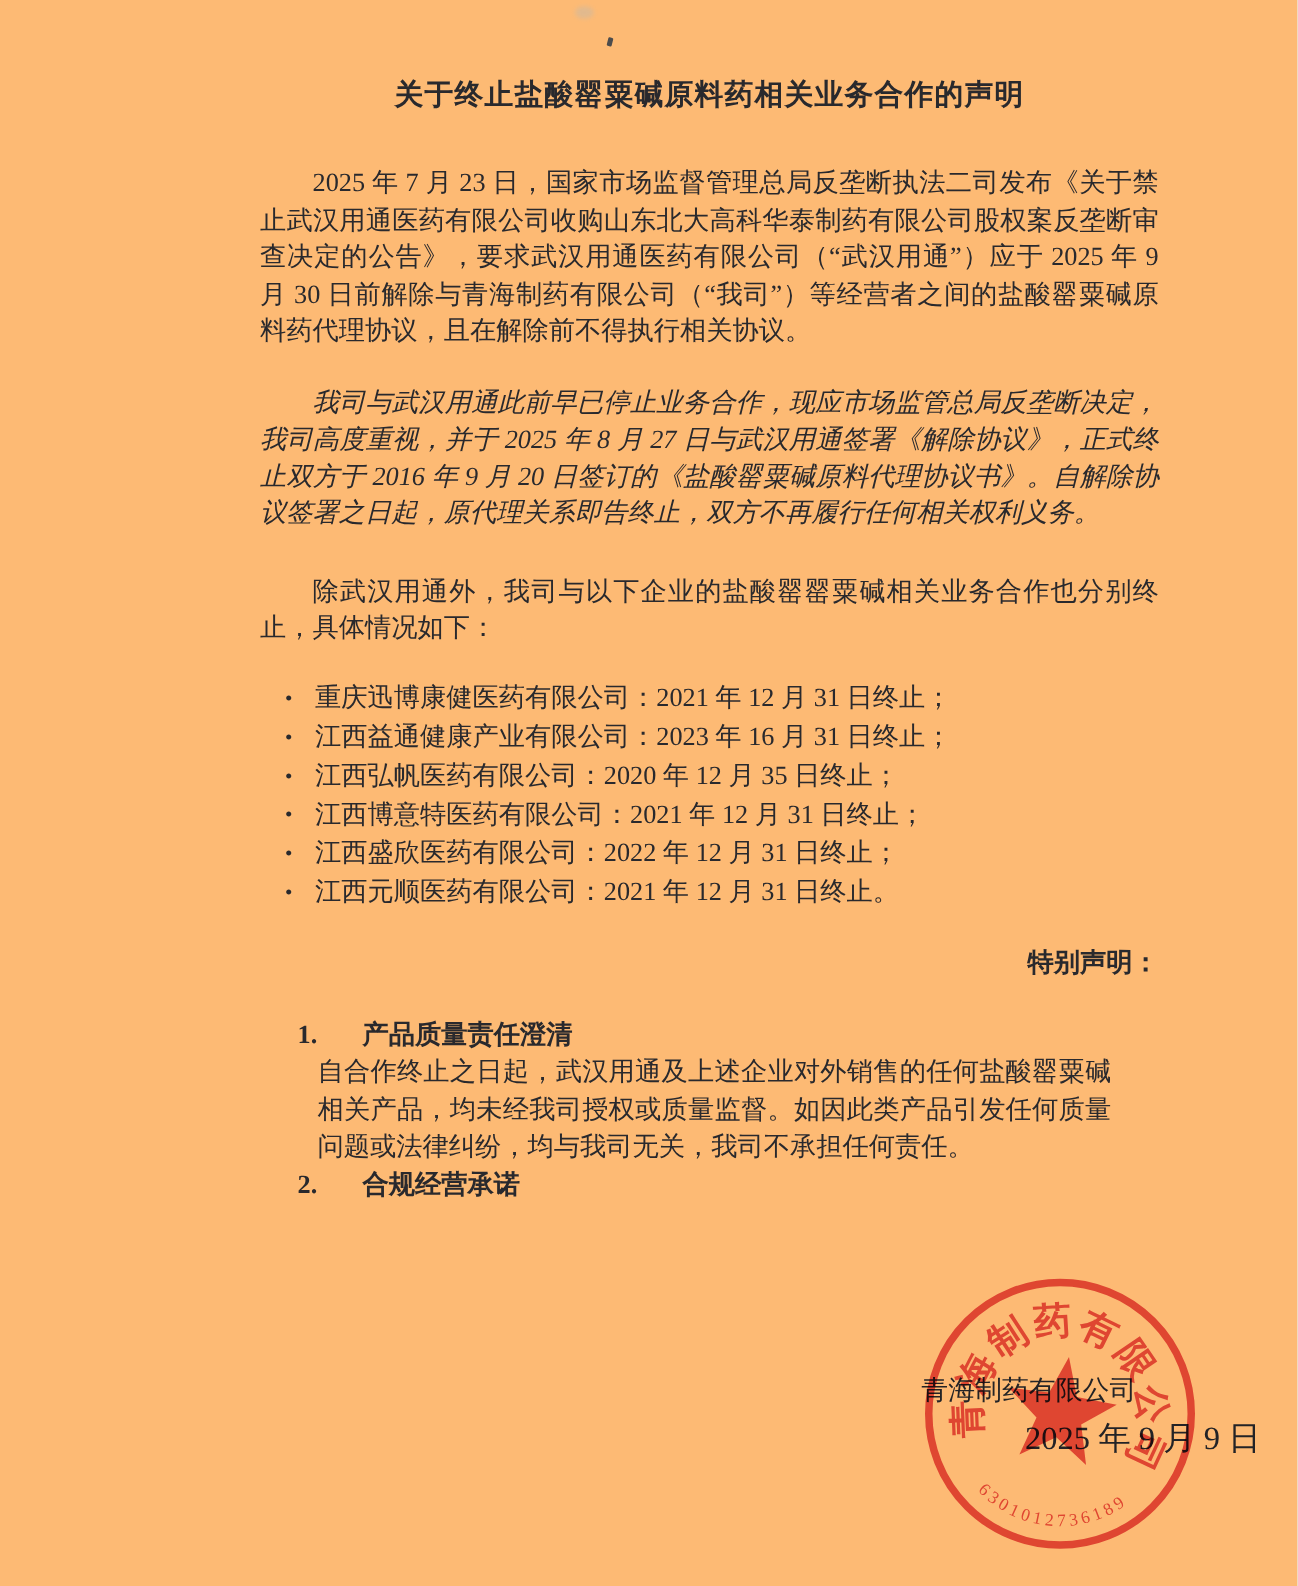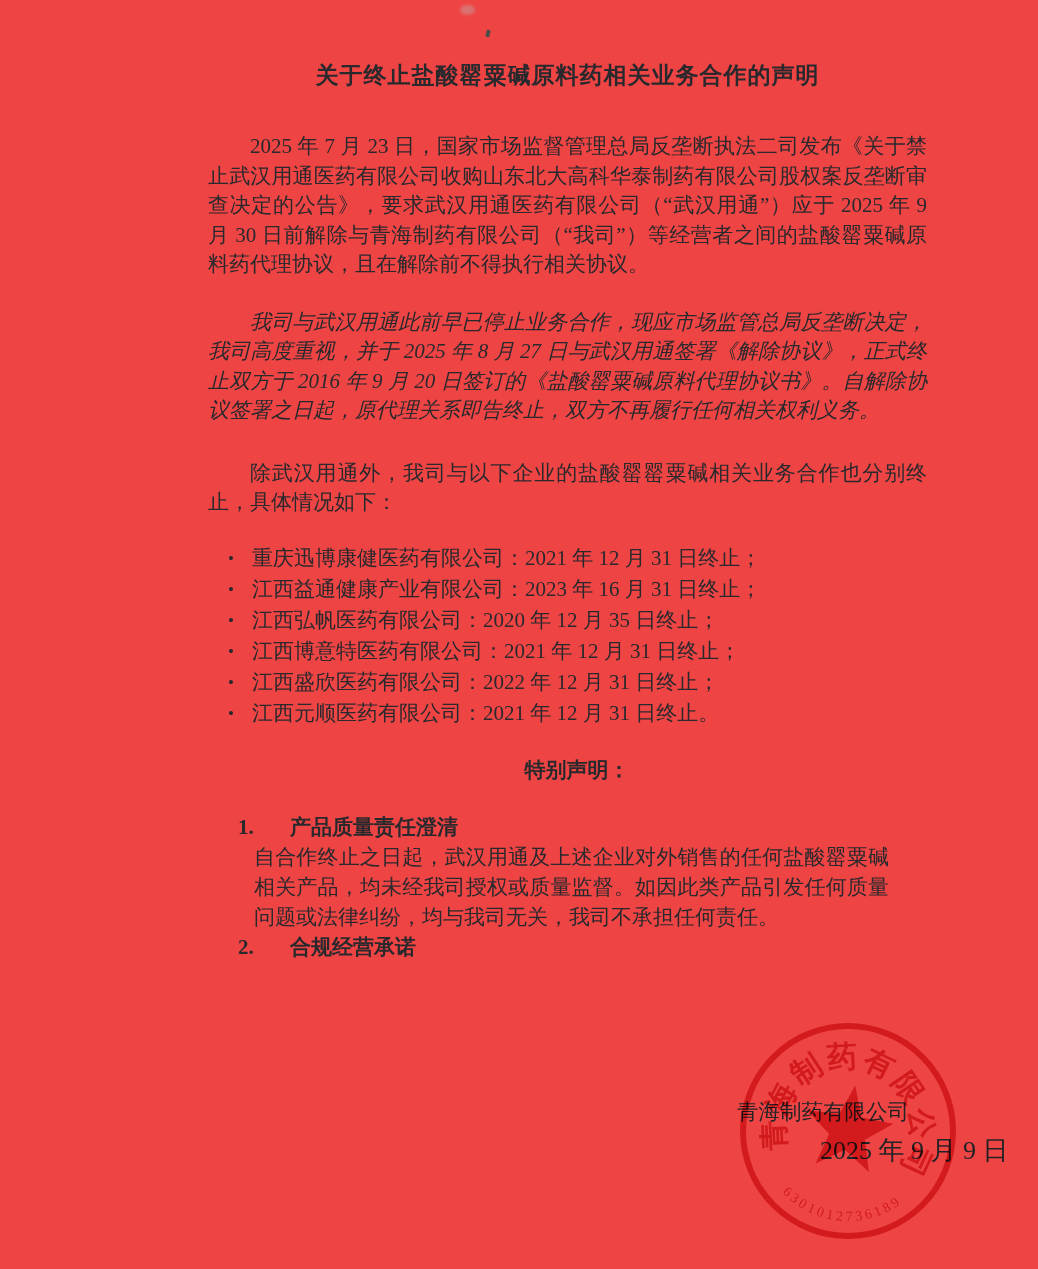--- a/index.html
+++ b/index.html
@@ -1,20 +1,20 @@
 <!DOCTYPE html>
 <html><head>
 <meta charset="utf-8">
 <style>
   html, body { margin: 0; padding: 0; background: #e8e8e6; }
   .page {
     position: relative;
     width: 1038px;
     height: 1269px;
-    background: #ef4444;
+    background: #fdba74;
     overflow: hidden;
     font-family: "Liberation Serif", "DejaVu Serif", serif;
     color: #29292d;
   }
   .doc {
     position: absolute;
     left: 208px;
     top: 60px;
     width: 719px;
     font-size: 21px;
@@ -46,21 +46,21 @@
   }
   ul.bullets .dot {
     width: 24px;
     flex: 0 0 24px;
     font-size: 17px;
   }
   .special-heading {
     font-weight: bold;
     line-height: 30px;
     margin: 0 0 27px 19px;
-    text-align: center;
+    text-align: right;
   }
   .section { margin: 0; }
   .sec-head {
     display: flex;
     font-weight: bold;
     line-height: 30px;
     text-align: left;
   }
   .sec-num {
     flex: 0 0 52px;

